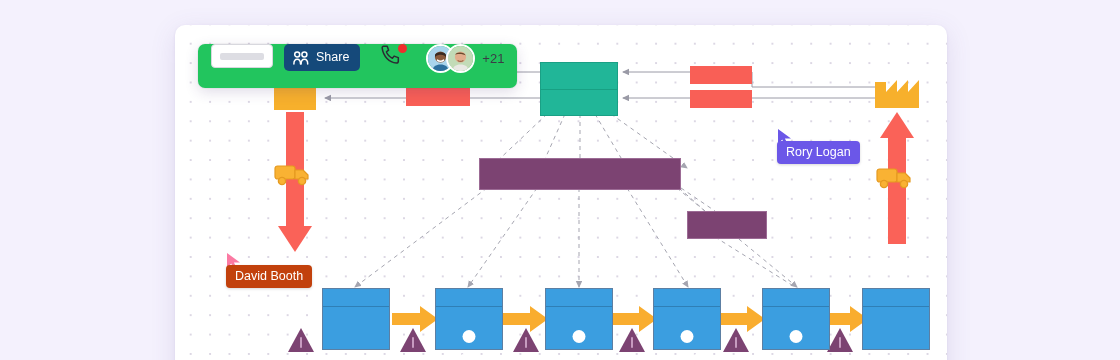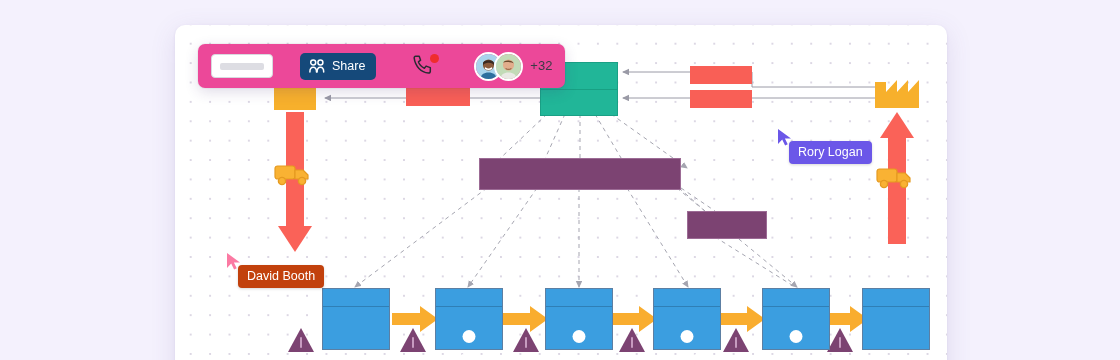--- a/index.html
+++ b/index.html
@@ -88,33 +88,33 @@
   
   .factory{position:absolute;}
 
   
   .truck{position:absolute;}
 
   
   .cursor-tag{position:absolute;}
   .cursor-tag .ptr{position:absolute;left:0;top:0;}
   .cursor-tag .lbl{
-    position:absolute;left:12px;top:13px;
+    position:absolute;left:0;top:13px;
     padding:4px 9px 5px;border-radius:4px;
     color:#ffffff;font-size:12.5px;line-height:14px;white-space:nowrap;
     box-shadow:0 1px 3px rgba(0,0,0,.16);
   }
   .tag-pink .lbl{background:#c2410c;}
   .tag-purple .lbl{background:#6b57e8;}
 
   
   #toolbar{
     position:absolute;left:198px;top:44px;
-    height:44px;display:flex;align-items:center;gap:16px;
-    background:#ec4899;border-radius:7px;
+    height:44px;display:flex;align-items:flex-start;gap:0;
+    background:#22c55e;border-radius:7px;
     box-shadow:0 4px 14px rgba(60,40,110,.16), 0 0 0 1px rgba(0,0,0,.03);
     padding:0 13px;z-index:40;
   }
   #tb-field{
     width:60px;height:22px;border:1px solid #d8d8de;border-radius:4px;
     display:flex;align-items:center;justify-content:center;background:#fff;
   }
   #tb-field .bar{width:44px;height:7px;border-radius:2px;background:#dddde3;}
   #share-btn{
     margin-left:11px;height:27px;display:flex;align-items:center;gap:7px;
@@ -358,18 +358,18 @@
       </div>
       <div class="av">
         <svg width="25" height="25" viewBox="0 0 25 25">
           <rect width="25" height="25" fill="#c2dbb7"></rect>
           <path d="M12.5,18.5 C7.5,18.5 4.5,21 4,26 L21,26 C20.5,21 17.5,18.5 12.5,18.5 Z" fill="#e9e9e4"></path>
           <circle cx="12.5" cy="11" r="5.6" fill="#e2ad8c"></circle>
           <path d="M7.2,8.8 C8.2,5.6 17,5.8 17.6,9.6 C16.8,8 8.6,7.4 7.2,8.8 Z" fill="#6a4b2e"></path>
           <path d="M10,14.6 C10.9,15.6 14.1,15.6 15,14.6" fill="none" stroke="#9c6a4a" stroke-width="1.2" stroke-linecap="round"></path>
         </svg>
       </div>
-      <span id="more-count">+32</span>
+      <span id="more-count">+21</span>
     </div>
 
   </div>
 
 </div>
 
 </body></html>

